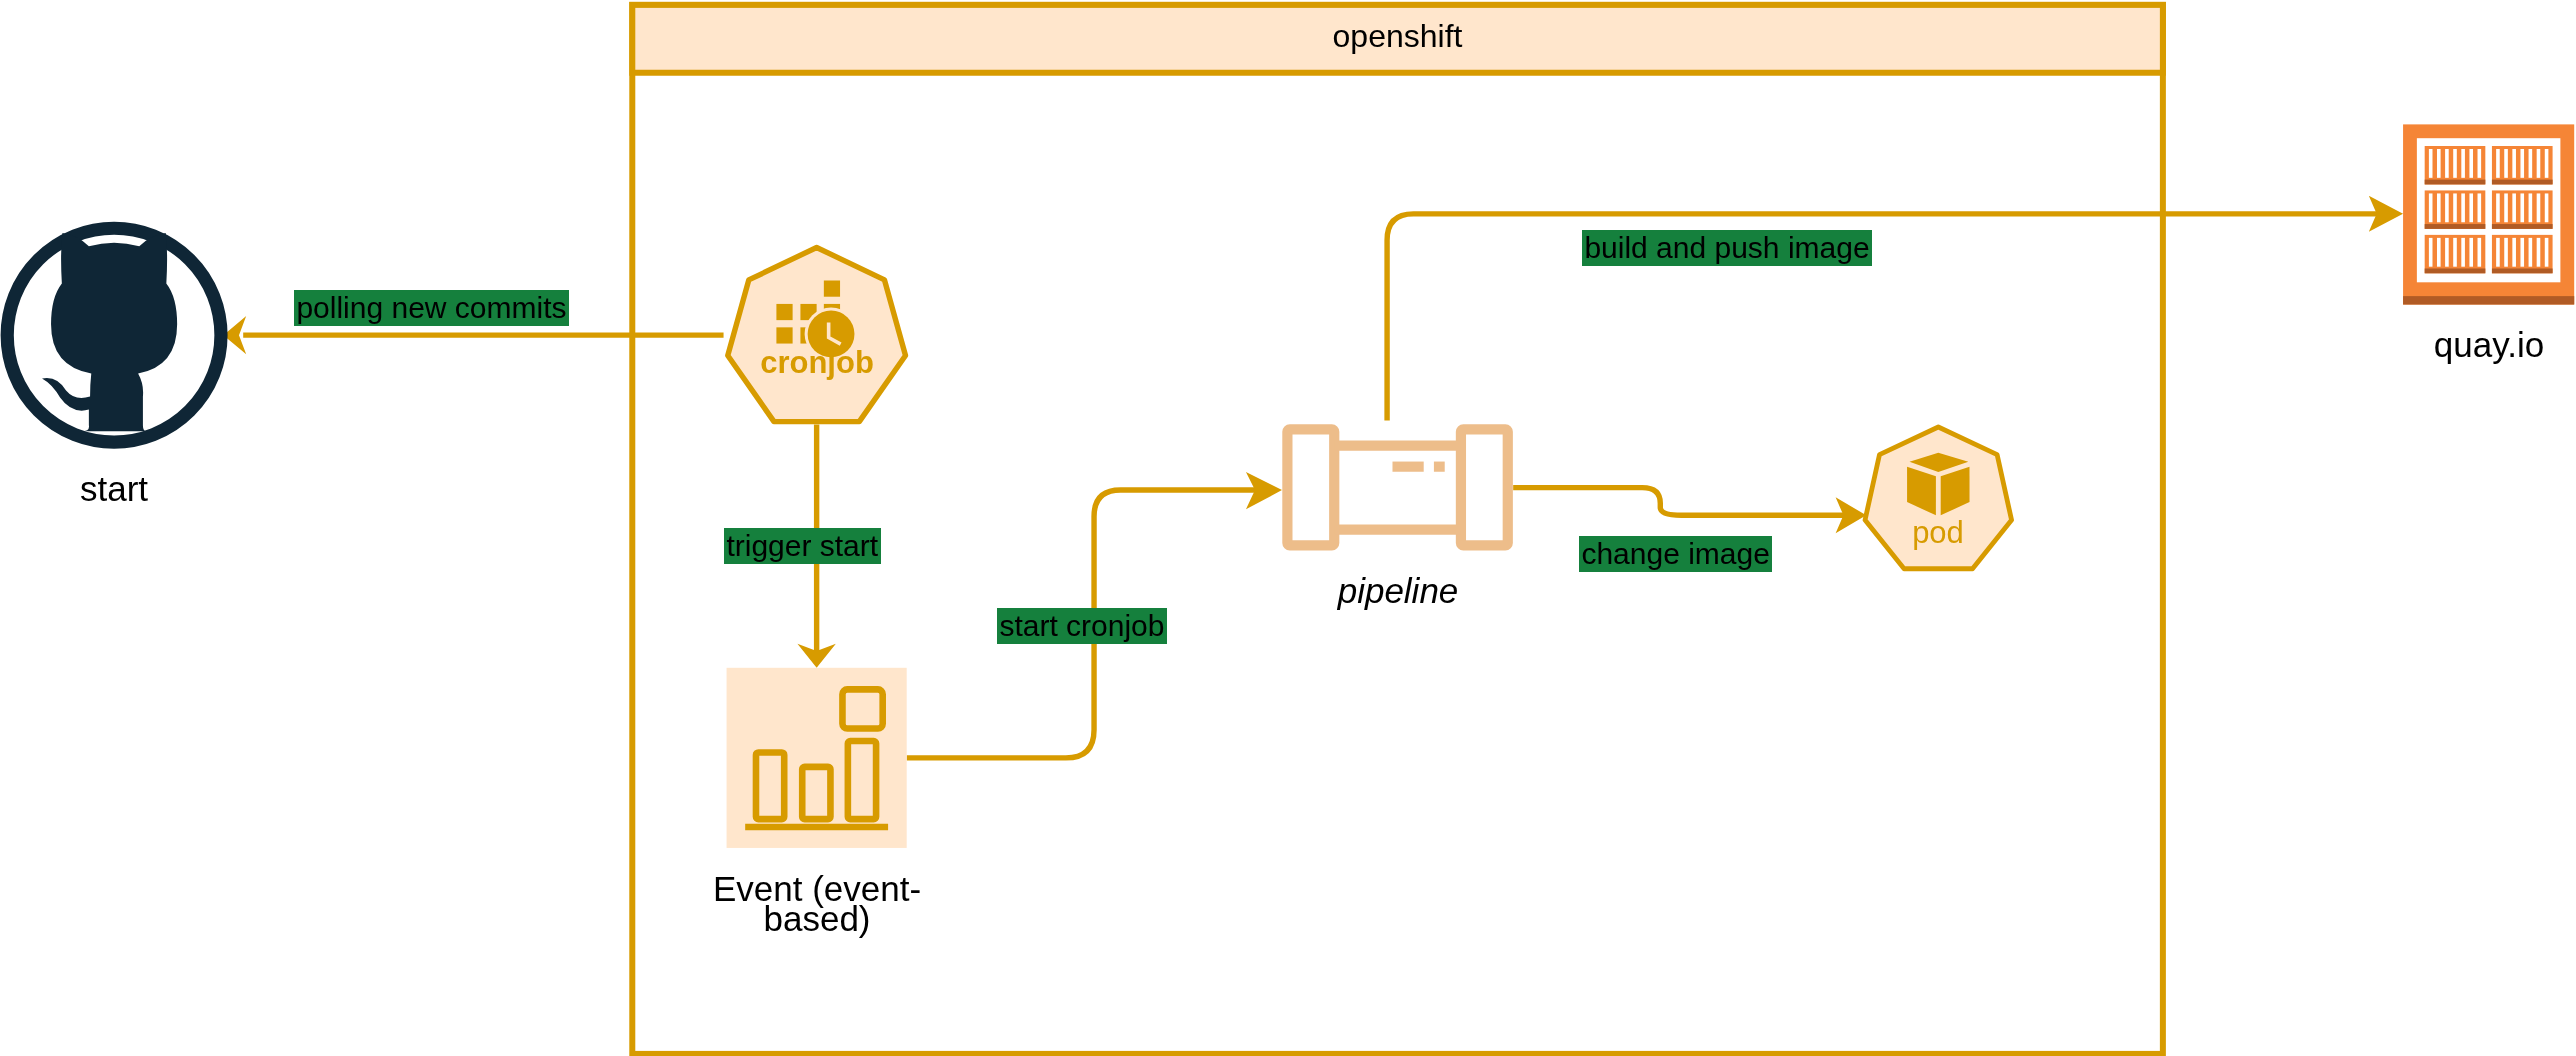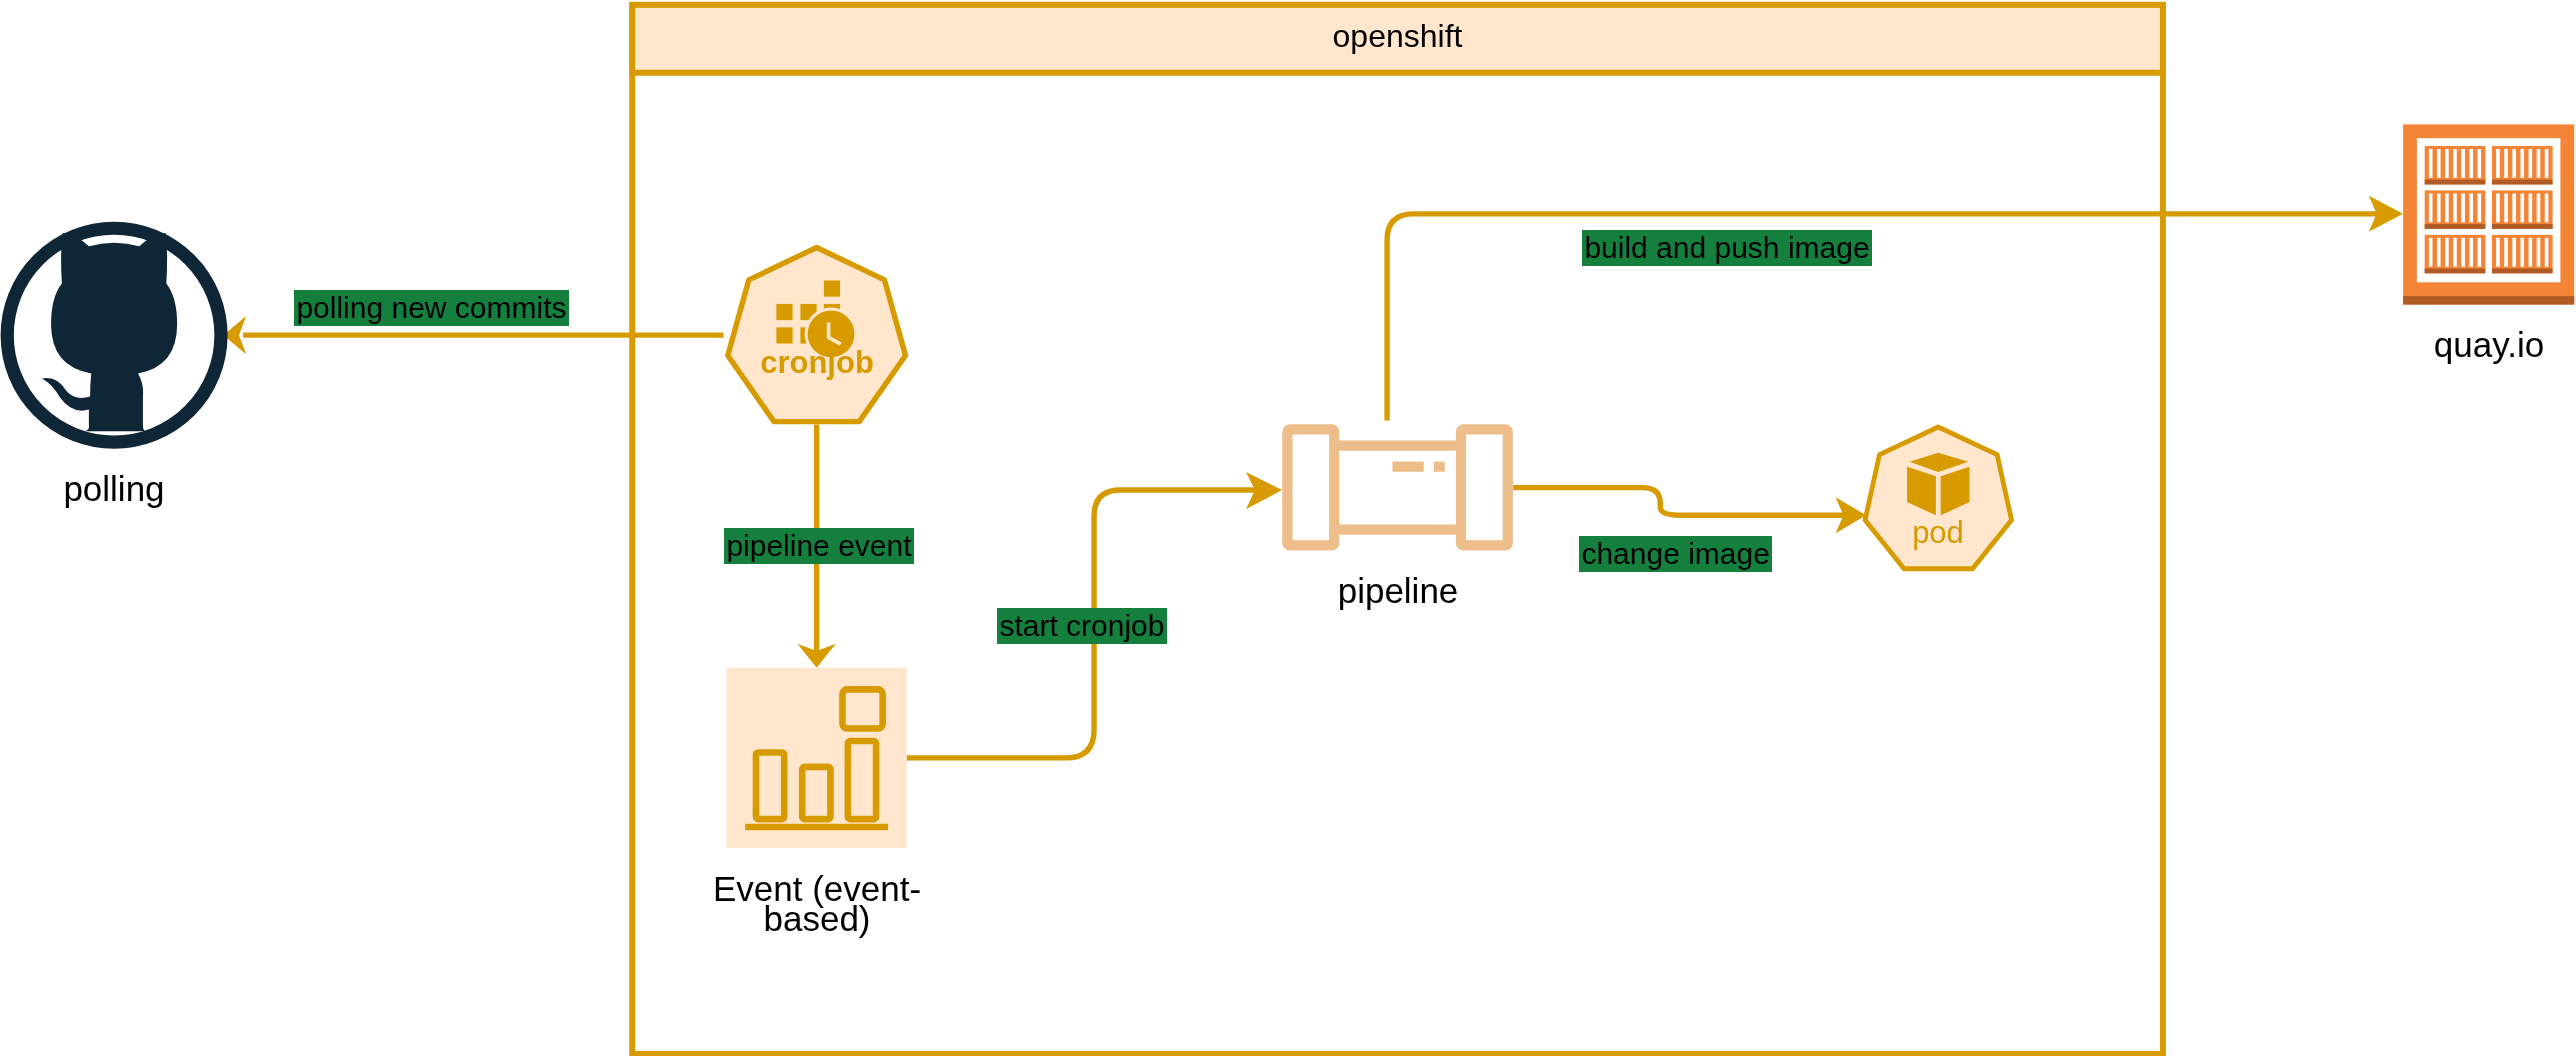--- a/index.html
+++ b/index.html
@@ -173,31 +173,31 @@
             <rect x="4224.5" y="396" width="6" height="48" fill="#ffffff"></rect>
             <rect x="4238" y="396" width="6" height="48" fill="#ffffff"></rect>
           </g>
         </g>
     </g>
   </g>
 </svg>
 
 <div class="lbl title-lbl" style="left:632px; top:18px; width:1531px;">openshift</div>
 
-<div class="lbl node-lbl" style="left:24px; top:468px; width:180px;">polling</div>
+<div class="lbl node-lbl" style="left:24px; top:468px; width:180px;">start</div>
 
 <div class="lbl" style="left:727px; top:345px; width:180px; font-size:31px; color:#D79B00; line-height:36px;font-weight:bold;">cronjob</div>
 
 <div class="lbl node-lbl" style="left:667px; top:868px; width:300px;">Event (event-</div>
 <div class="lbl node-lbl" style="left:667px; top:898px; width:300px;">based)</div>
 
-<div class="lbl node-lbl" style="left:1308px; top:570px; width:180px;">pipeline</div>
+<div class="lbl node-lbl" style="left:1308px; top:570px; width:180px;font-style:italic;">pipeline</div>
 
 <div class="lbl" style="left:1878px; top:518px; width:120px; font-size:31px; color:#D79B00; line-height:30px;">pod</div>
 
 <div class="lbl node-lbl" style="left:2399px; top:324px; width:180px;">quay.io</div>
 
 <div class="lbl edge-lbl" style="left:294px; top:290px;">polling new commits</div>
-<div class="lbl edge-lbl" style="left:724px; top:528px;">pipeline event</div>
+<div class="lbl edge-lbl" style="left:724px; top:528px;">trigger start</div>
 <div class="lbl edge-lbl" style="left:997px; top:608px;">start cronjob</div>
 <div class="lbl edge-lbl" style="left:1582px; top:230px;">build and push image</div>
 <div class="lbl edge-lbl" style="left:1579px; top:536px;">change image</div>
 
 
 </body></html>

